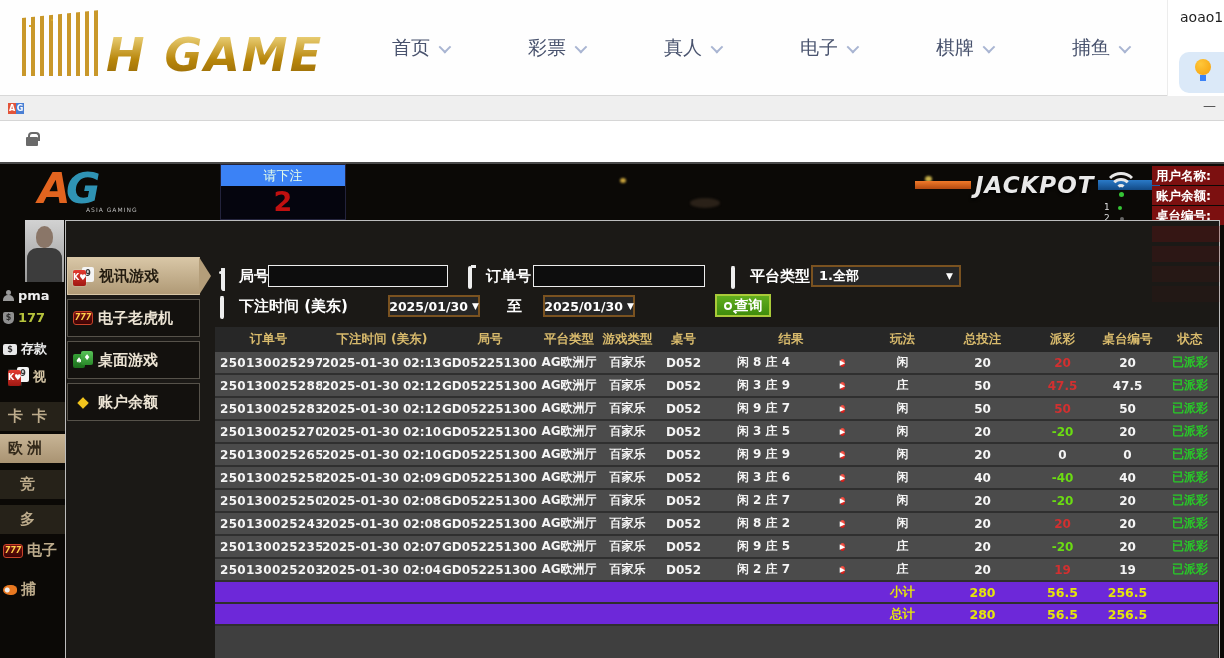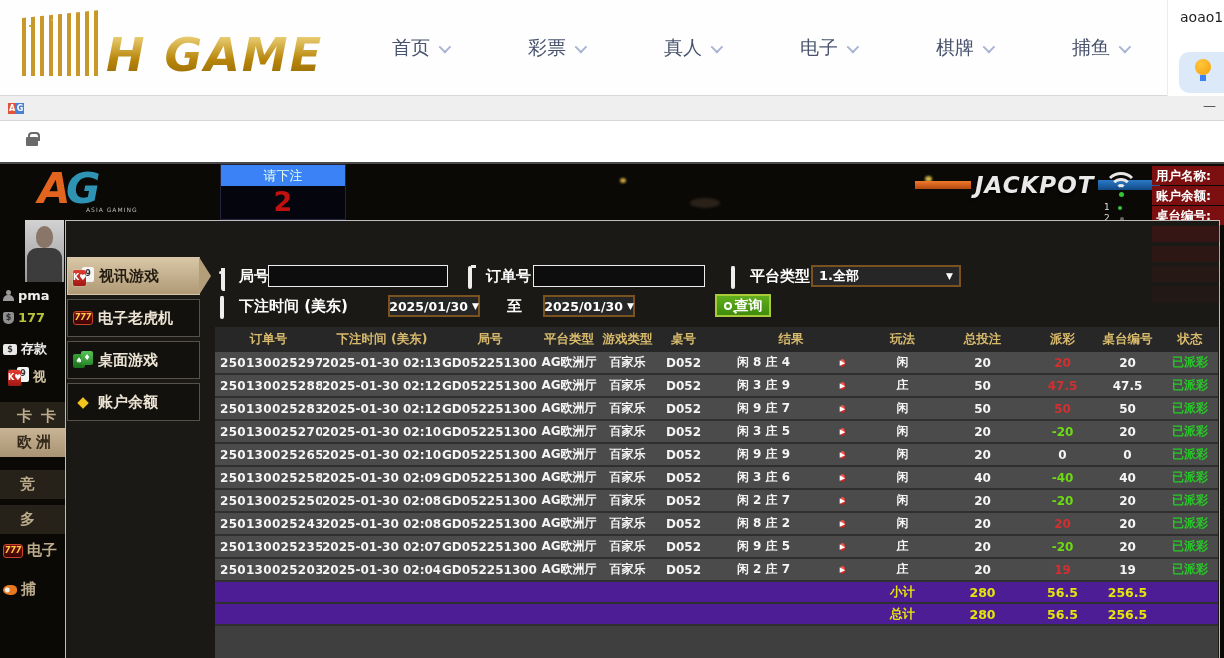--- a/index.html
+++ b/index.html
@@ -74,21 +74,21 @@
   .wifi-nums .dot-k { display:inline-block; width:4px; height:4px; border-radius:50%; background:#666; margin-left:10px; }
 
   .info-panel { position:absolute; left:1152px; top:2px; width:72px; }
   .info-row { height:19px; line-height:19px; background:#7c1010; color:#fff; font-size:12.5px; font-weight:bold; padding-left:4px; margin-bottom:1px; white-space:nowrap; }
 
   .dealer { position:absolute; left:25px; top:56px; width:39px; height:62px; background:linear-gradient(#d2d2d2,#9a9a9a); overflow:hidden; }
   .dealer-head { position:absolute; left:11px; top:6px; width:17px; height:22px; background:#8a7668; border-radius:50% 50% 45% 45%; }
   .dealer-body { position:absolute; left:2px; top:28px; width:35px; height:34px; background:#3c3c3c; border-radius:10px 10px 0 0; }
 
   .strip-item { position:absolute; left:0; width:65px; display:flex; align-items:center; gap:4px; color:#eee; font-size:13px; font-weight:bold; white-space:nowrap; overflow:hidden; }
-  .strip-bar { position:absolute; left:0; width:65px; height:29px; background:#262219; color:#bcab8b; font-size:15px; font-weight:bold; line-height:29px; padding-left:17px; letter-spacing:9px; white-space:nowrap; overflow:hidden; }
+  .strip-bar { position:absolute; left:0; width:65px; height:29px; background:#262219; color:#bcab8b; font-size:15px; font-weight:bold; line-height:29px; padding-left:8px; letter-spacing:9px; white-space:nowrap; overflow:hidden; }
   .strip-bar.hl { background:linear-gradient(#c8b596,#a99372); color:#33291a; letter-spacing:4px; }
   .mini-person { width:11px; height:11px; position:relative; }
   .mini-person::before { content:""; position:absolute; left:3px; top:0; width:5px; height:5px; border-radius:50%; background:#9a9a9a; }
   .mini-person::after { content:""; position:absolute; left:0; top:5px; width:11px; height:6px; border-radius:5px 5px 0 0; background:#9a9a9a; }
   .mini-bag { width:11px; height:12px; background:#8f8f8f; border-radius:2px 2px 5px 5px; color:#2b2b2b; font-size:8px; line-height:12px; text-align:center; font-weight:bold; }
   .mini-card { width:14px; height:11px; background:#e8e8e8; border-radius:2px; color:#333; font-size:8px; text-align:center; line-height:11px; font-weight:bold; }
   .num-177 { color:#b7c43c; }
   .mini-fish { width:14px; height:10px; background:radial-gradient(circle at 30% 50%,#f0f0f0 0 2px,#e87820 3px); border-radius:50% 40% 40% 50%; }
 
   .cards-ic { position:relative; width:21px; height:19px; flex:0 0 21px; }
@@ -138,21 +138,21 @@
   .table-wrap { position:absolute; left:0; right:0; top:70px; bottom:0; background:#3f3f3f; }
   .trow { display:grid; grid-template-columns:107px 120px 96px 62px 55px 57px 103px 55px 65px 95px 65px 65px 60px; align-items:center; }
   .thead { height:25px; background:#272727; color:#d8ba6c; font-size:12.5px; font-weight:bold; }
   .thead span { text-align:center; }
   .thead .h-result { grid-column:7 / span 2; }
   .tbody .trow { height:23px; background:#4b4b4b; border-bottom:2px solid #2f2f2f; color:#f5f5f5; font-size:12px; font-weight:bold; }
   .cell { text-align:center; white-space:nowrap; overflow:hidden; }
   .c-order { text-align:left; padding-left:5px; letter-spacing:0.3px; }
   .c-red { color:#d23030; } .c-green { color:#6bdc12; } .c-status { color:#28c828; } .c-yellow { color:#e5e50a; }
   .play-btn { width:15px; height:15px; margin:0 auto; border-radius:50%; background:radial-gradient(circle at 35% 30%,#ff6a5a,#c40808); color:#fff; font-size:7px; line-height:15px; text-align:center; cursor:pointer; }
-  .trow-total { height:22px; background:#4c1d95; border-bottom:2px solid #2f2f2f; font-size:12.5px; font-weight:bold; }
+  .trow-total { height:22px; background:#6d28d9; border-bottom:2px solid #2f2f2f; font-size:12.5px; font-weight:bold; }
 
   .ghost-row { position:absolute; width:68px; height:16px; background:rgba(130,16,16,0.28); left:1152px; }
 </style>
 </head>
 <body>
 
 <div class="screen">
 
   <div class="site-header">
     <div class="logo">
@@ -264,21 +264,21 @@
         <span>存款</span>
     </div>
     <div class="strip-item" style="top:203px;left:8px;color:#d6c6a6;">
       <span class="cards-ic">
           <span class="cback">9</span>
           <span class="cfront">K♥</span>
         </span>
       <span>视</span>
     </div>
     <div class="strip-bar" style="top:238px;">卡卡</div>
-    <div class="strip-bar hl" style="top:264px;">欧洲</div>
+    <div class="strip-bar hl" style="top:270px;">欧洲</div>
     <div class="strip-bar" style="top:306px;letter-spacing:0;padding-left:20px;">竞</div>
     <div class="strip-bar" style="top:341px;letter-spacing:0;padding-left:20px;">多</div>
     <div class="strip-item" style="top:377px;left:3px;color:#bcab8b;font-size:15px;">
       <span class="slot-ic">777</span>
         <span>电子</span>
     </div>
     <div class="strip-item" style="top:416px;left:3px;color:#bcab8b;font-size:15px;">
       <span class="mini-fish"></span>
         <span>捕</span>
     </div>

